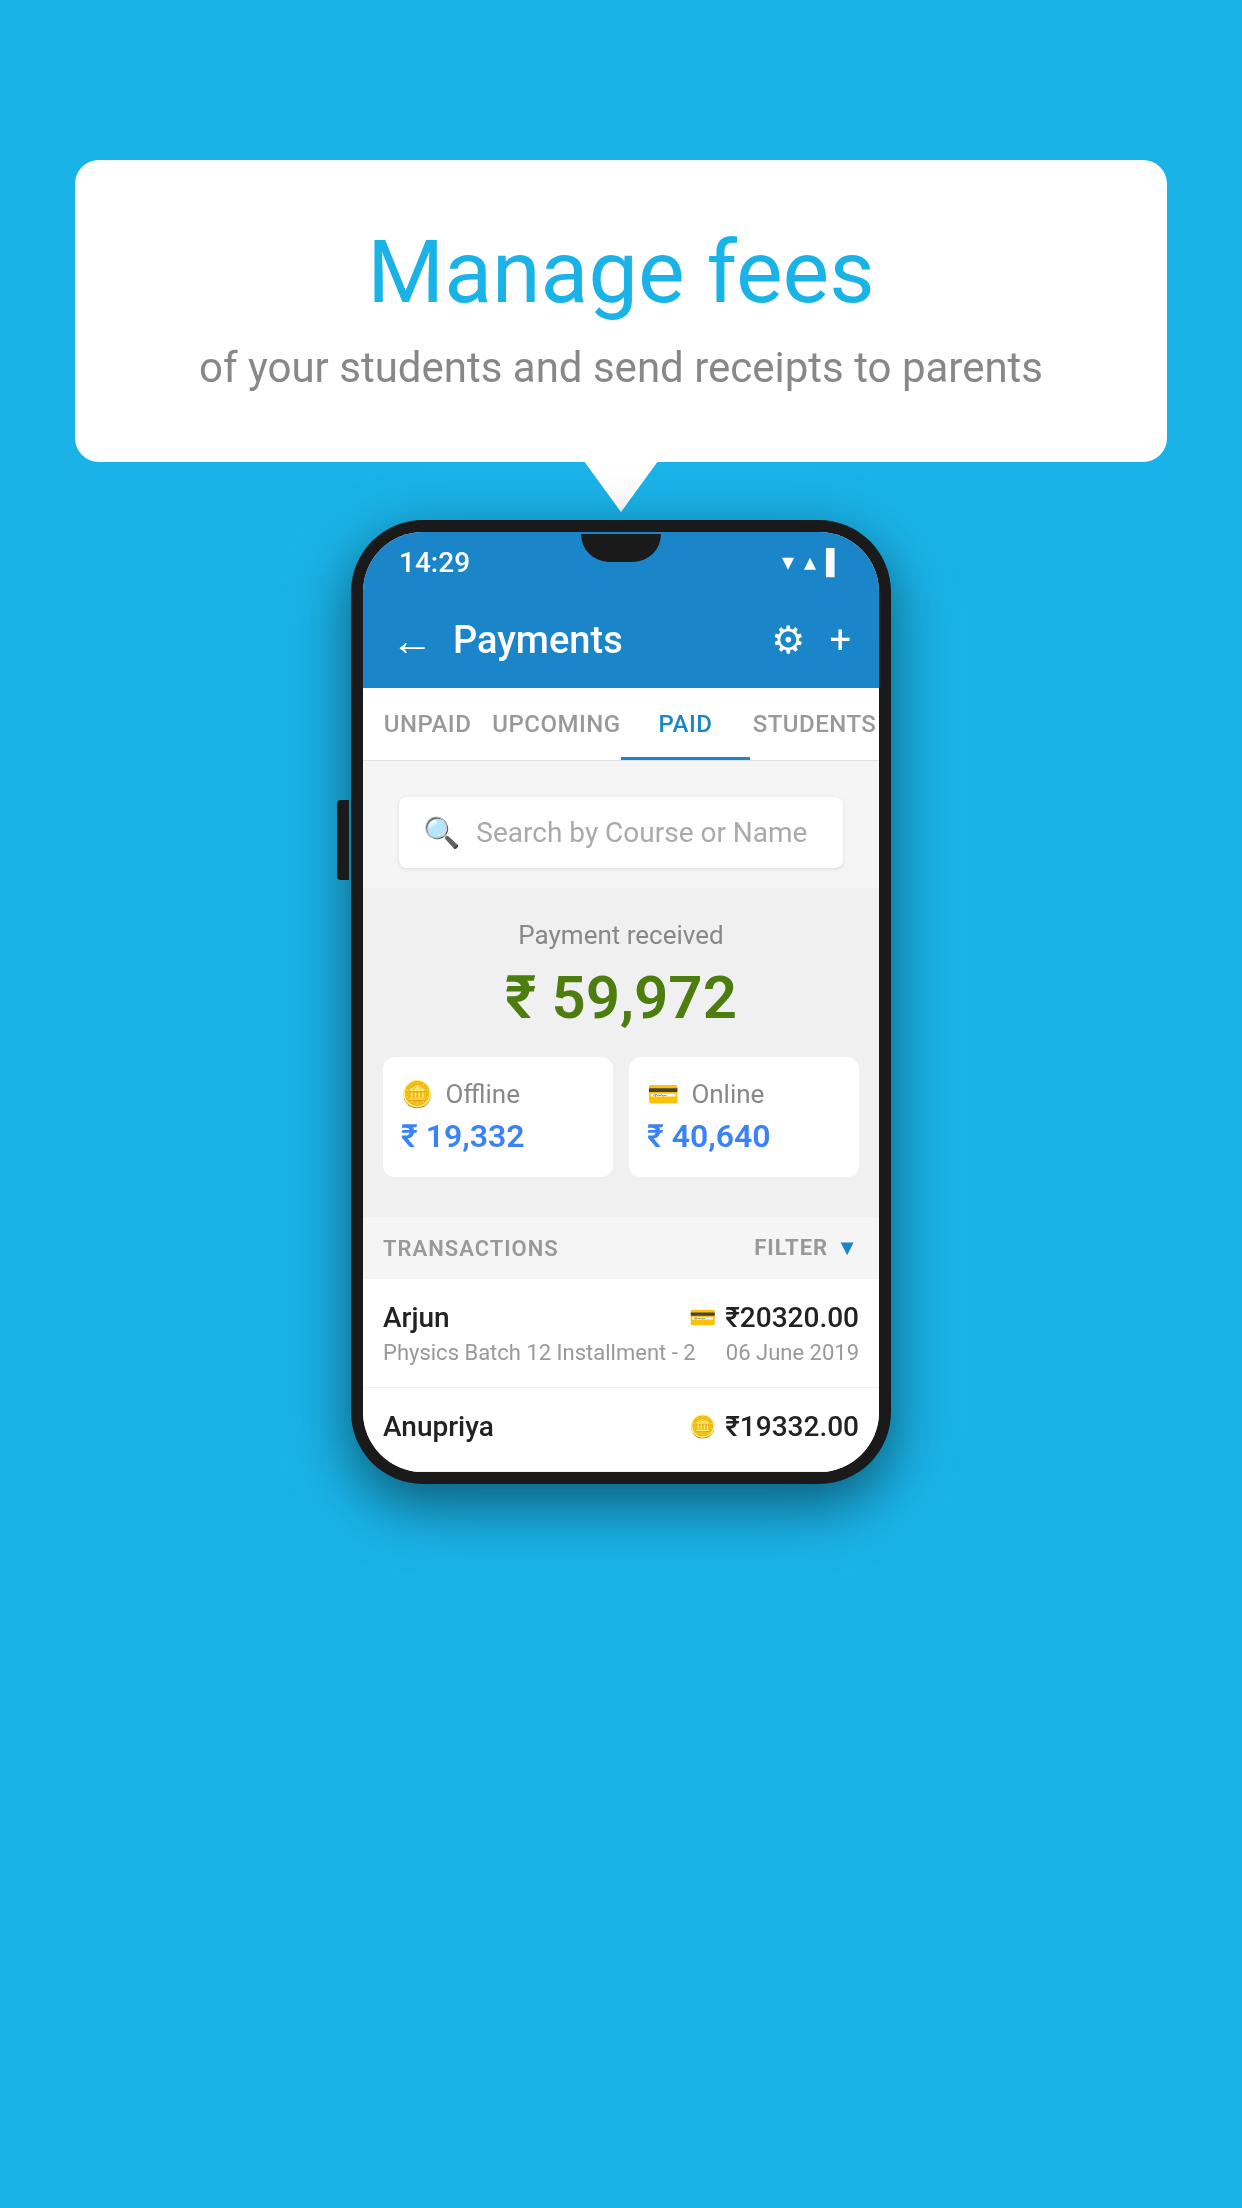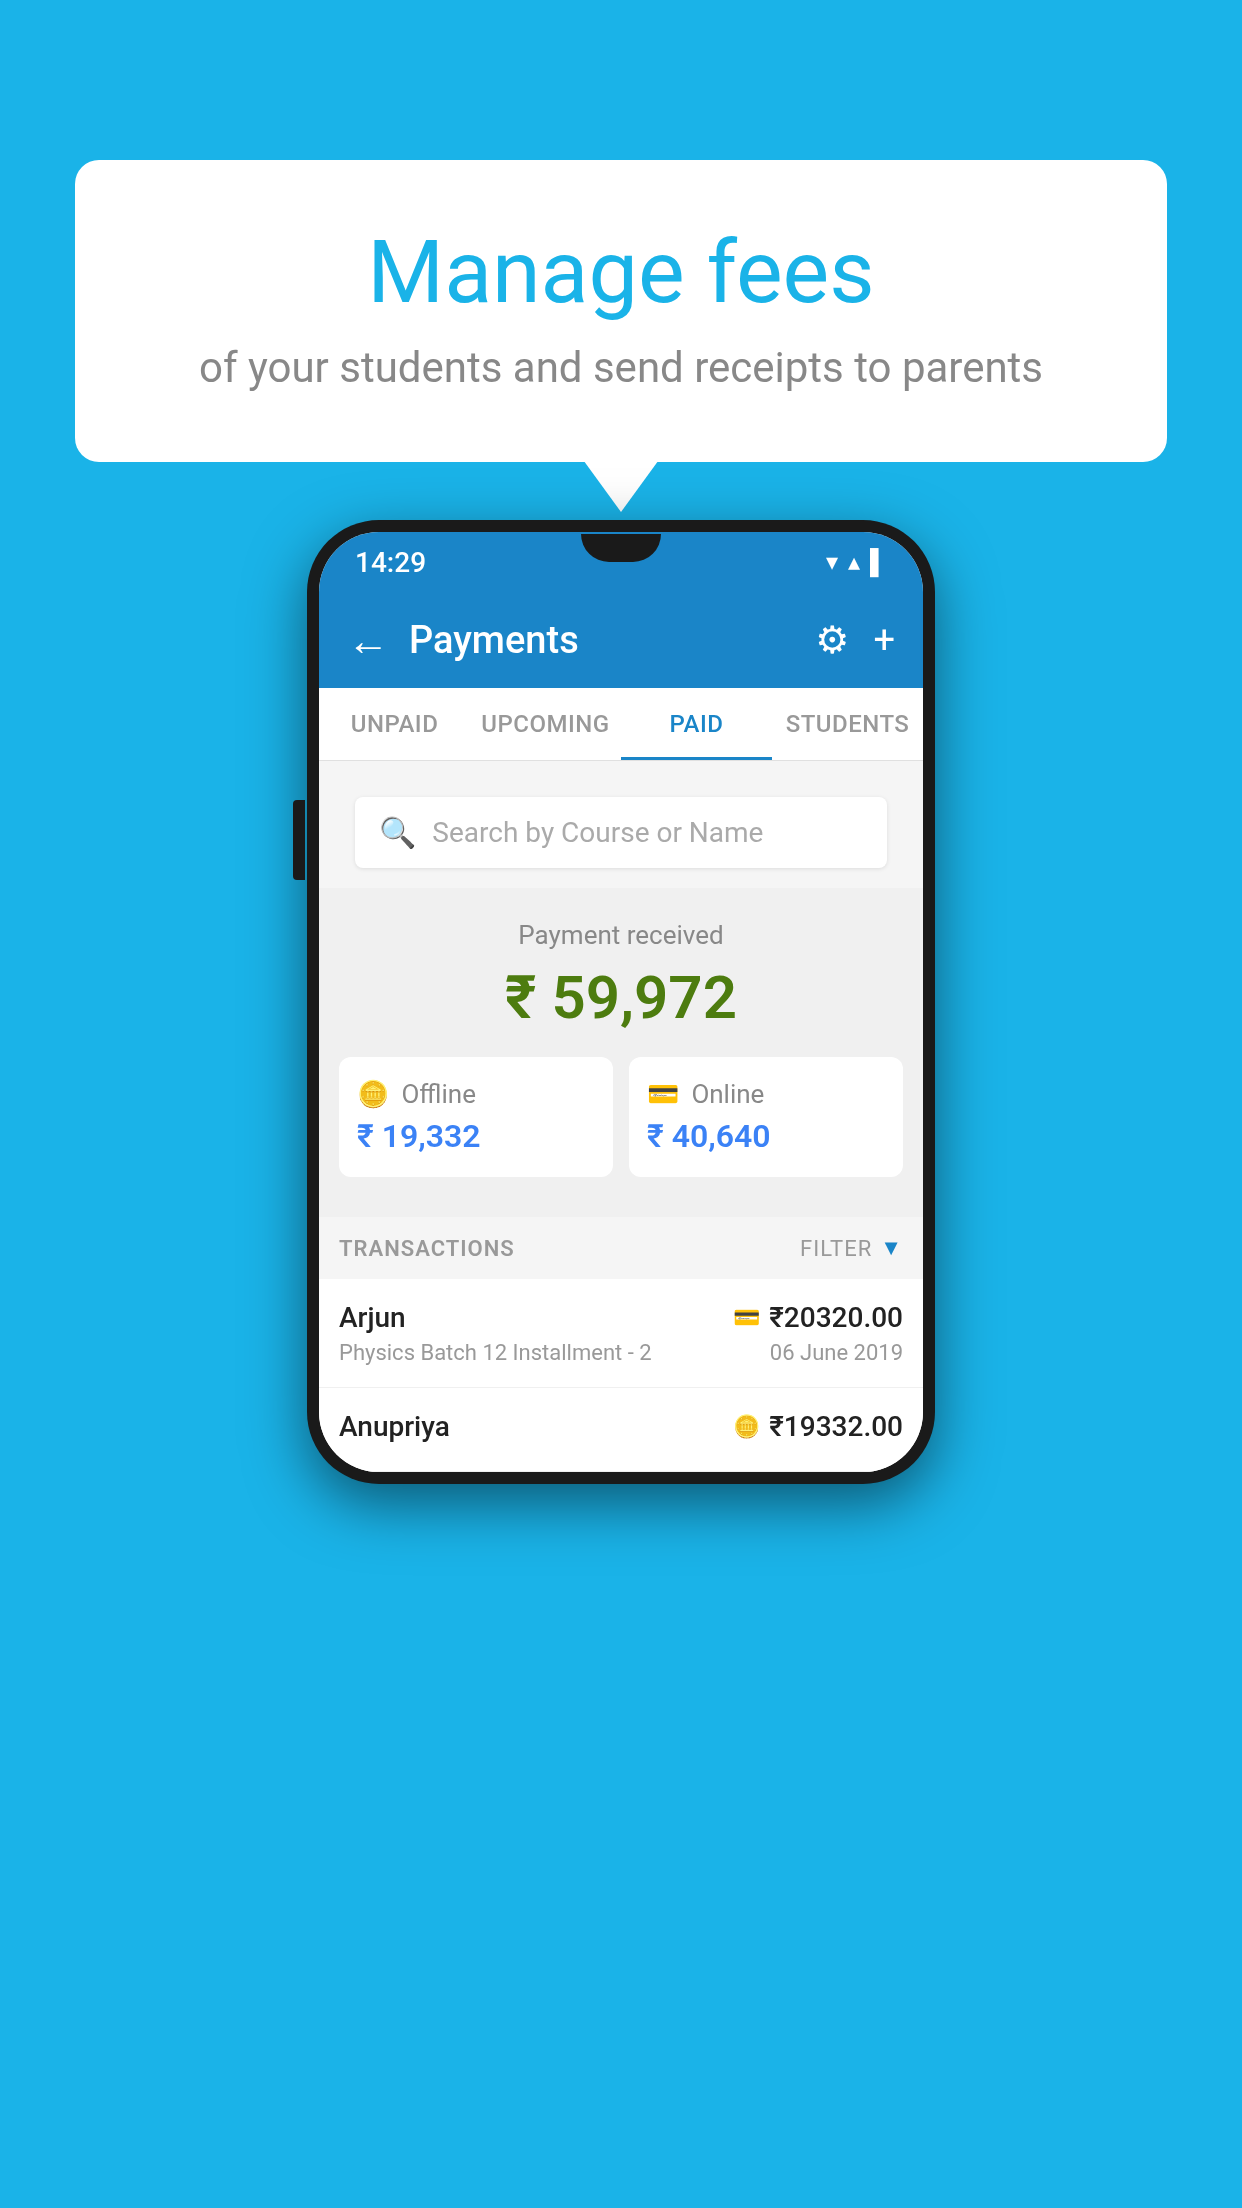--- a/index.html
+++ b/index.html
@@ -54,21 +54,21 @@
       font-size: 42px;
       font-weight: 400;
     }
 
     
     .phone-container {
       position: absolute;
       top: 520px;
       left: 50%;
       transform: translateX(-50%);
-      width: 628px;
+      width: 540px;
       border-radius: 9px;
     }
 
     .phone {
       background: #1a1a1a;
       border-radius: 72px;
       padding: 12px;
       box-shadow: 0 20px 60px rgba(0,0,0,0.5);
       position: relative;
     }
@@ -290,25 +290,25 @@
 
     .transactions-label {
       color: #999;
       font-size: 22px;
       font-weight: 600;
       letter-spacing: 1px;
     }
 
     .filter-btn {
       display: flex;
-      align-items: flex-end;
+      align-items: flex-start;
       gap: 8px;
       color: #999;
       font-size: 22px;
-      font-weight: 400;
+      font-weight: 700;
       letter-spacing: 1px;
     }
 
     .filter-icon {
       color: #1a85c8;
       font-size: 22px;
     }
 
     
     .transaction-row {

